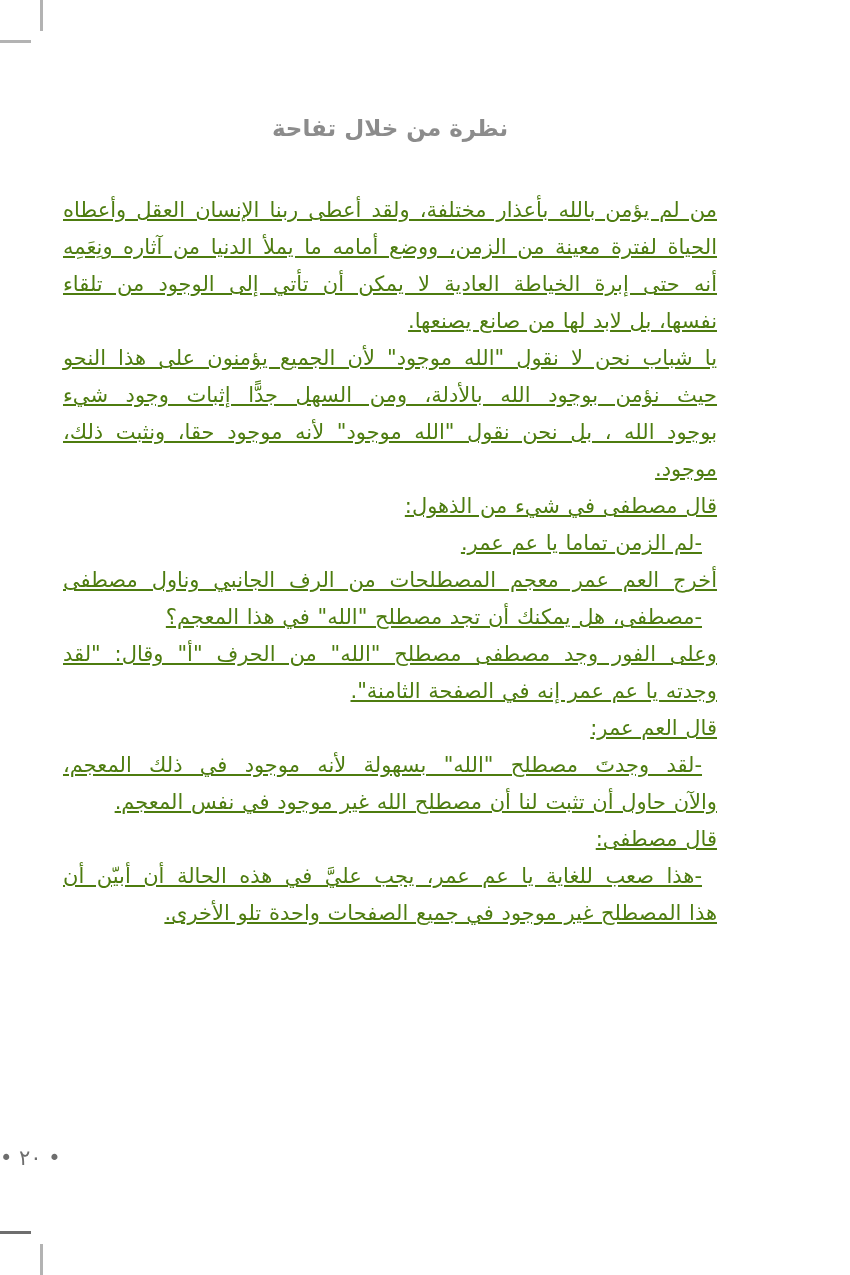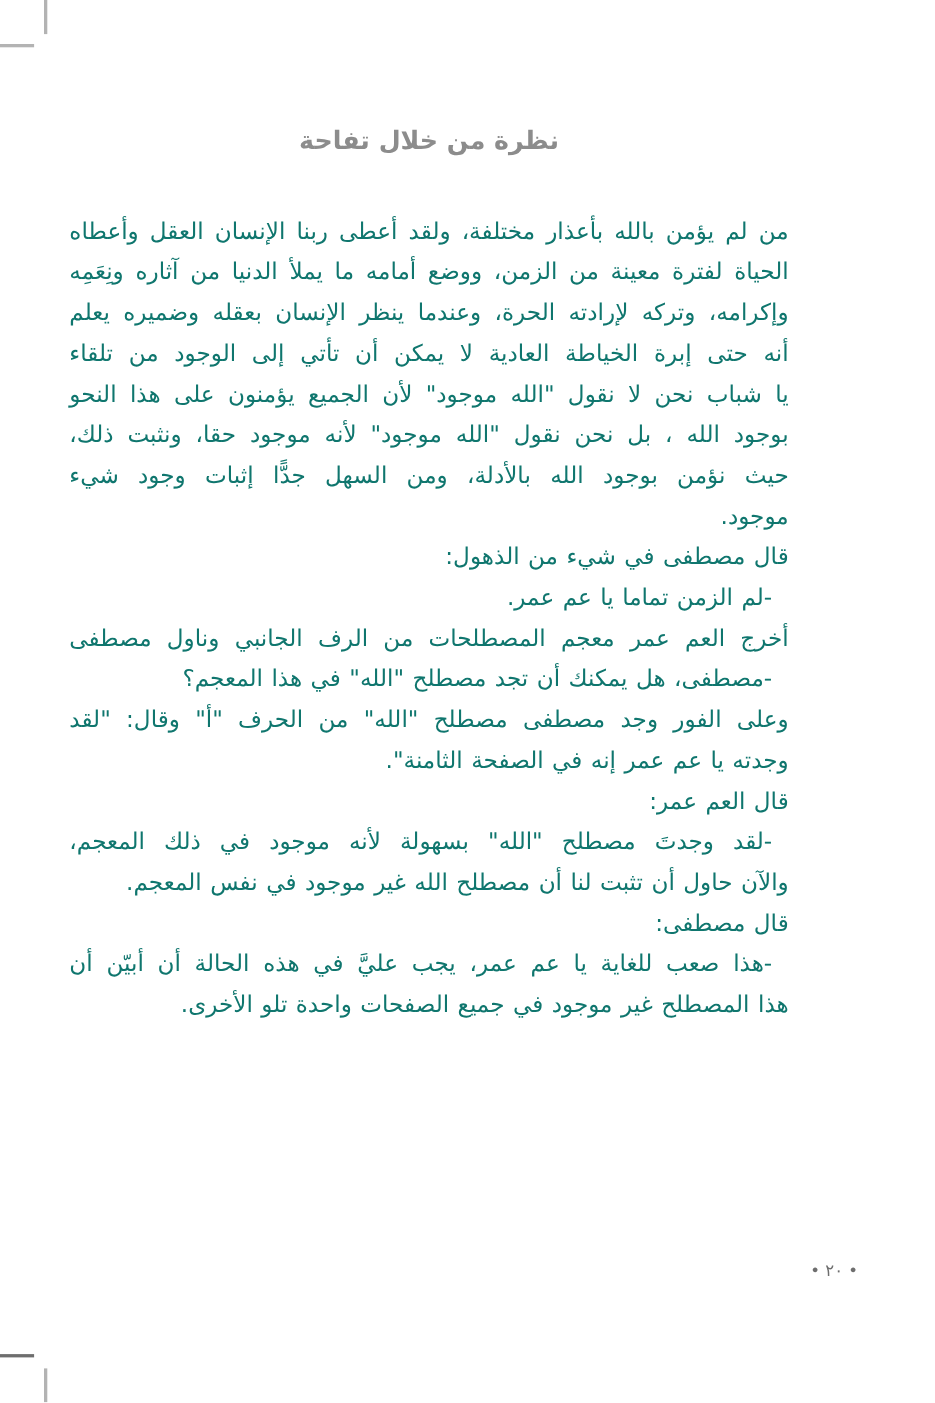--- a/index.html
+++ b/index.html
@@ -23,40 +23,40 @@
     direction: rtl;
   }
   .title {
     padding-top: 112px;
     text-align: center;
     font-size: 23px;
     font-weight: bold;
     color: #8c8c8c;
     line-height: 1.4;
   }
-  .paragraphs { margin-top: 48px; color: #0f766e; }
+  .paragraphs { margin-top: 48px; color: #4d7c0f; text-decoration: underline; }
   .para + .para { margin-top: 0; }
   .line {
     font-size: 21px;
     line-height: 37px;
     text-align: right;
     word-spacing: 1px;
   }
   .line.j {
     text-align: justify;
     text-align-last: justify;
   }
   .line.indent { padding-right: 15px; }
   .footer {
     position: absolute;
     top: 1146px;
     left: 0; right: 0;
-    text-align: right;
+    text-align: left;
     direction: rtl;
-    font-size: 15px;
+    font-size: 21px;
     color: #6e6e6e;
     letter-spacing: 2px;
   }
 </style>
 </head>
 <body>
 
 <div class="page">
 
   <div class="crop v light" style="left:40px; top:0;"></div>
@@ -67,27 +67,27 @@
   <div class="crop v light" style="left:40px; top:1244px;"></div>
   <div class="crop h dark" style="left:819px; top:1231px;"></div>
   <div class="crop v dark" style="left:806px; top:1245px;"></div>
 
   <div class="content">
     <div class="title">نظرة من خلال تفاحة</div>
     <div class="paragraphs">
         <div class="para">
           <div class="line j">من لم يؤمن بالله بأعذار مختلفة، ولقد أعطى ربنا الإنسان العقل وأعطاه</div>
           <div class="line j">الحياة لفترة معينة من الزمن، ووضع أمامه ما يملأ الدنيا من آثاره ونِعَمِه</div>
-          <div class="line j">وإكرامه، وتركه لإرادته الحرة، وعندما ينظر الإنسان بعقله وضميره يعلم</div>
           <div class="line j">أنه حتى إبرة الخياطة العادية لا يمكن أن تأتي إلى الوجود من تلقاء</div>
+          <div class="line">نفسها، بل لابد لها من صانع يصنعها.</div>
         </div>
         <div class="para">
           <div class="line j">يا شباب نحن لا نقول "الله موجود" لأن الجميع يؤمنون على هذا النحو</div>
+          <div class="line j">حيث نؤمن بوجود الله بالأدلة، ومن السهل جدًّا إثبات وجود شيء</div>
           <div class="line j">بوجود الله ، بل نحن نقول "الله موجود" لأنه موجود حقا، ونثبت ذلك،</div>
-          <div class="line j">حيث نؤمن بوجود الله بالأدلة، ومن السهل جدًّا إثبات وجود شيء</div>
           <div class="line">موجود.</div>
         </div>
         <div class="para">
           <div class="line">قال مصطفى في شيء من الذهول:</div>
         </div>
         <div class="para">
           <div class="line indent">-لم الزمن تماما يا عم عمر.</div>
         </div>
         <div class="para">
           <div class="line j">أخرج العم عمر معجم المصطلحات من الرف الجانبي وناول مصطفى</div>

